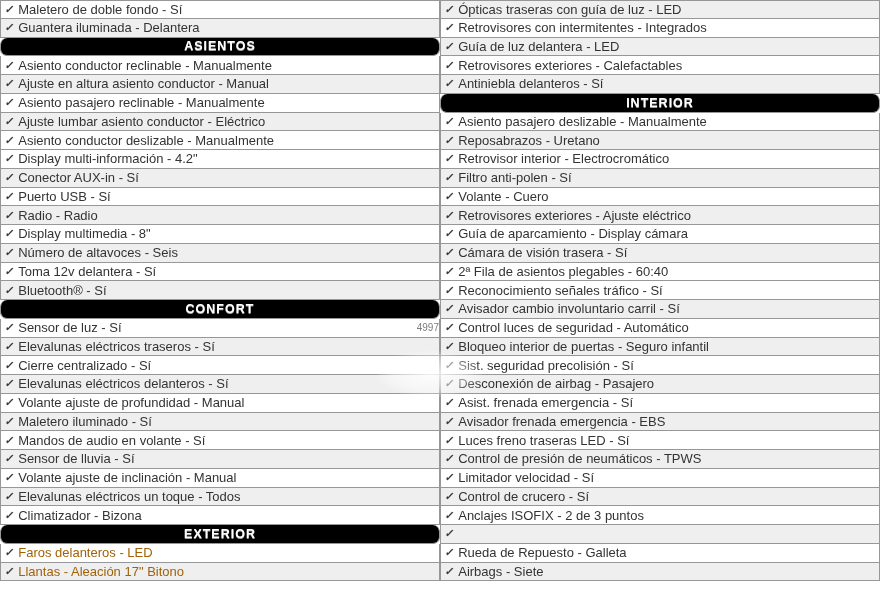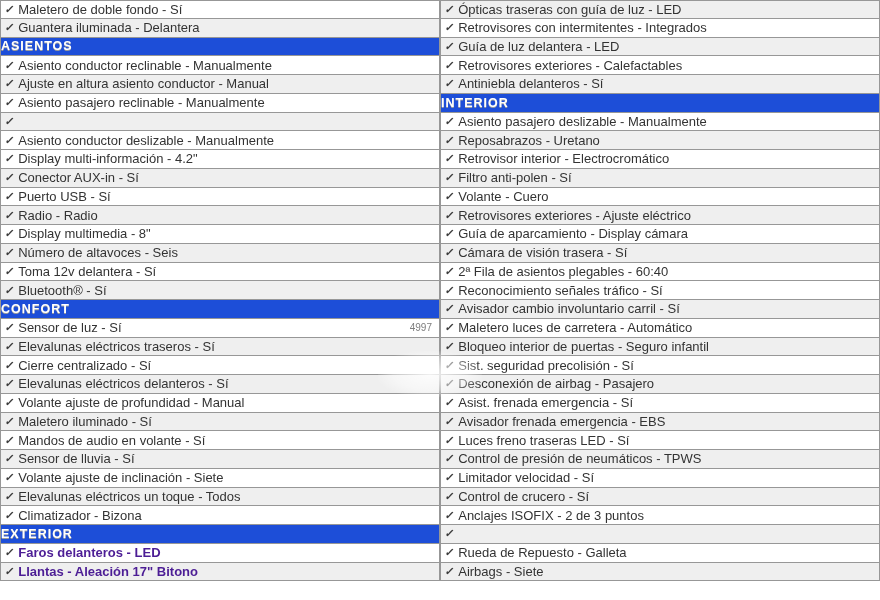--- a/index.html
+++ b/index.html
@@ -33,22 +33,23 @@
     border-right: 1px solid #979797;
     overflow: hidden;
   }
   .col .row:first-child {
     border-top: 1px solid #979797;
   }
   .row.alt {
     background: #efefef;
   }
   .row.header {
-    background: #1d4ed8;
-    justify-content: flex-start;
+    background: #000000;
+    justify-content: center;
+    border-radius: 7px;
   }
   .hdr-label {
     color: #ffffff;
     font-weight: bold;
     font-size: 12.5px;
     letter-spacing: 1px;
     text-shadow: 0 1px 0 #9c9c9c;
     white-space: nowrap;
   }
   .check {
@@ -59,27 +60,26 @@
     transform: skewX(-10deg);
     flex: 0 0 auto;
     line-height: 1;
   }
   .txt {
     color: #333333;
     font-size: 13px;
     white-space: nowrap;
   }
   .row.bold .txt {
-    font-weight: bold;
-    color: #4c1d95;
+    font-weight: normal;
+    color: #a16207;
     font-size: 13px;
   }
   .note {
     margin-left: auto;
-    padding-right: 7px;
     color: #7d7d7d;
     font-size: 10px;
     flex: 0 0 auto;
   }
   .watermark-blob {
     position: absolute;
     left: 378px;
     top: 351px;
     width: 104px;
     height: 46px;
@@ -114,20 +114,21 @@
         <div class="row item alt">
           <span class="check">✓</span>
           <span class="txt">Ajuste en altura asiento conductor - Manual</span>
         </div>
         <div class="row item">
           <span class="check">✓</span>
           <span class="txt">Asiento pasajero reclinable - Manualmente</span>
         </div>
         <div class="row item alt">
           <span class="check">✓</span>
+          <span class="txt">Ajuste lumbar asiento conductor - Eléctrico</span>
         </div>
         <div class="row item">
           <span class="check">✓</span>
           <span class="txt">Asiento conductor deslizable - Manualmente</span>
         </div>
         <div class="row item">
           <span class="check">✓</span>
           <span class="txt">Display multi-información - 4.2"</span>
         </div>
         <div class="row item alt">
@@ -189,21 +190,21 @@
         <div class="row item">
           <span class="check">✓</span>
           <span class="txt">Mandos de audio en volante - Sí</span>
         </div>
         <div class="row item alt">
           <span class="check">✓</span>
           <span class="txt">Sensor de lluvia - Sí</span>
         </div>
         <div class="row item">
           <span class="check">✓</span>
-          <span class="txt">Volante ajuste de inclinación - Siete</span>
+          <span class="txt">Volante ajuste de inclinación - Manual</span>
         </div>
         <div class="row item alt">
           <span class="check">✓</span>
           <span class="txt">Elevalunas eléctricos un toque - Todos</span>
         </div>
         <div class="row item">
           <span class="check">✓</span>
           <span class="txt">Climatizador - Bizona</span>
         </div>
         <div class="row header">
@@ -281,21 +282,21 @@
         <div class="row item">
           <span class="check">✓</span>
           <span class="txt">Reconocimiento señales tráfico - Sí</span>
         </div>
         <div class="row item alt">
           <span class="check">✓</span>
           <span class="txt">Avisador cambio involuntario carril - Sí</span>
         </div>
         <div class="row item">
           <span class="check">✓</span>
-          <span class="txt">Maletero luces de carretera - Automático</span>
+          <span class="txt">Control luces de seguridad - Automático</span>
         </div>
         <div class="row item alt">
           <span class="check">✓</span>
           <span class="txt">Bloqueo interior de puertas - Seguro infantil</span>
         </div>
         <div class="row item">
           <span class="check">✓</span>
           <span class="txt">Sist. seguridad precolisión - Sí</span>
         </div>
         <div class="row item alt">

